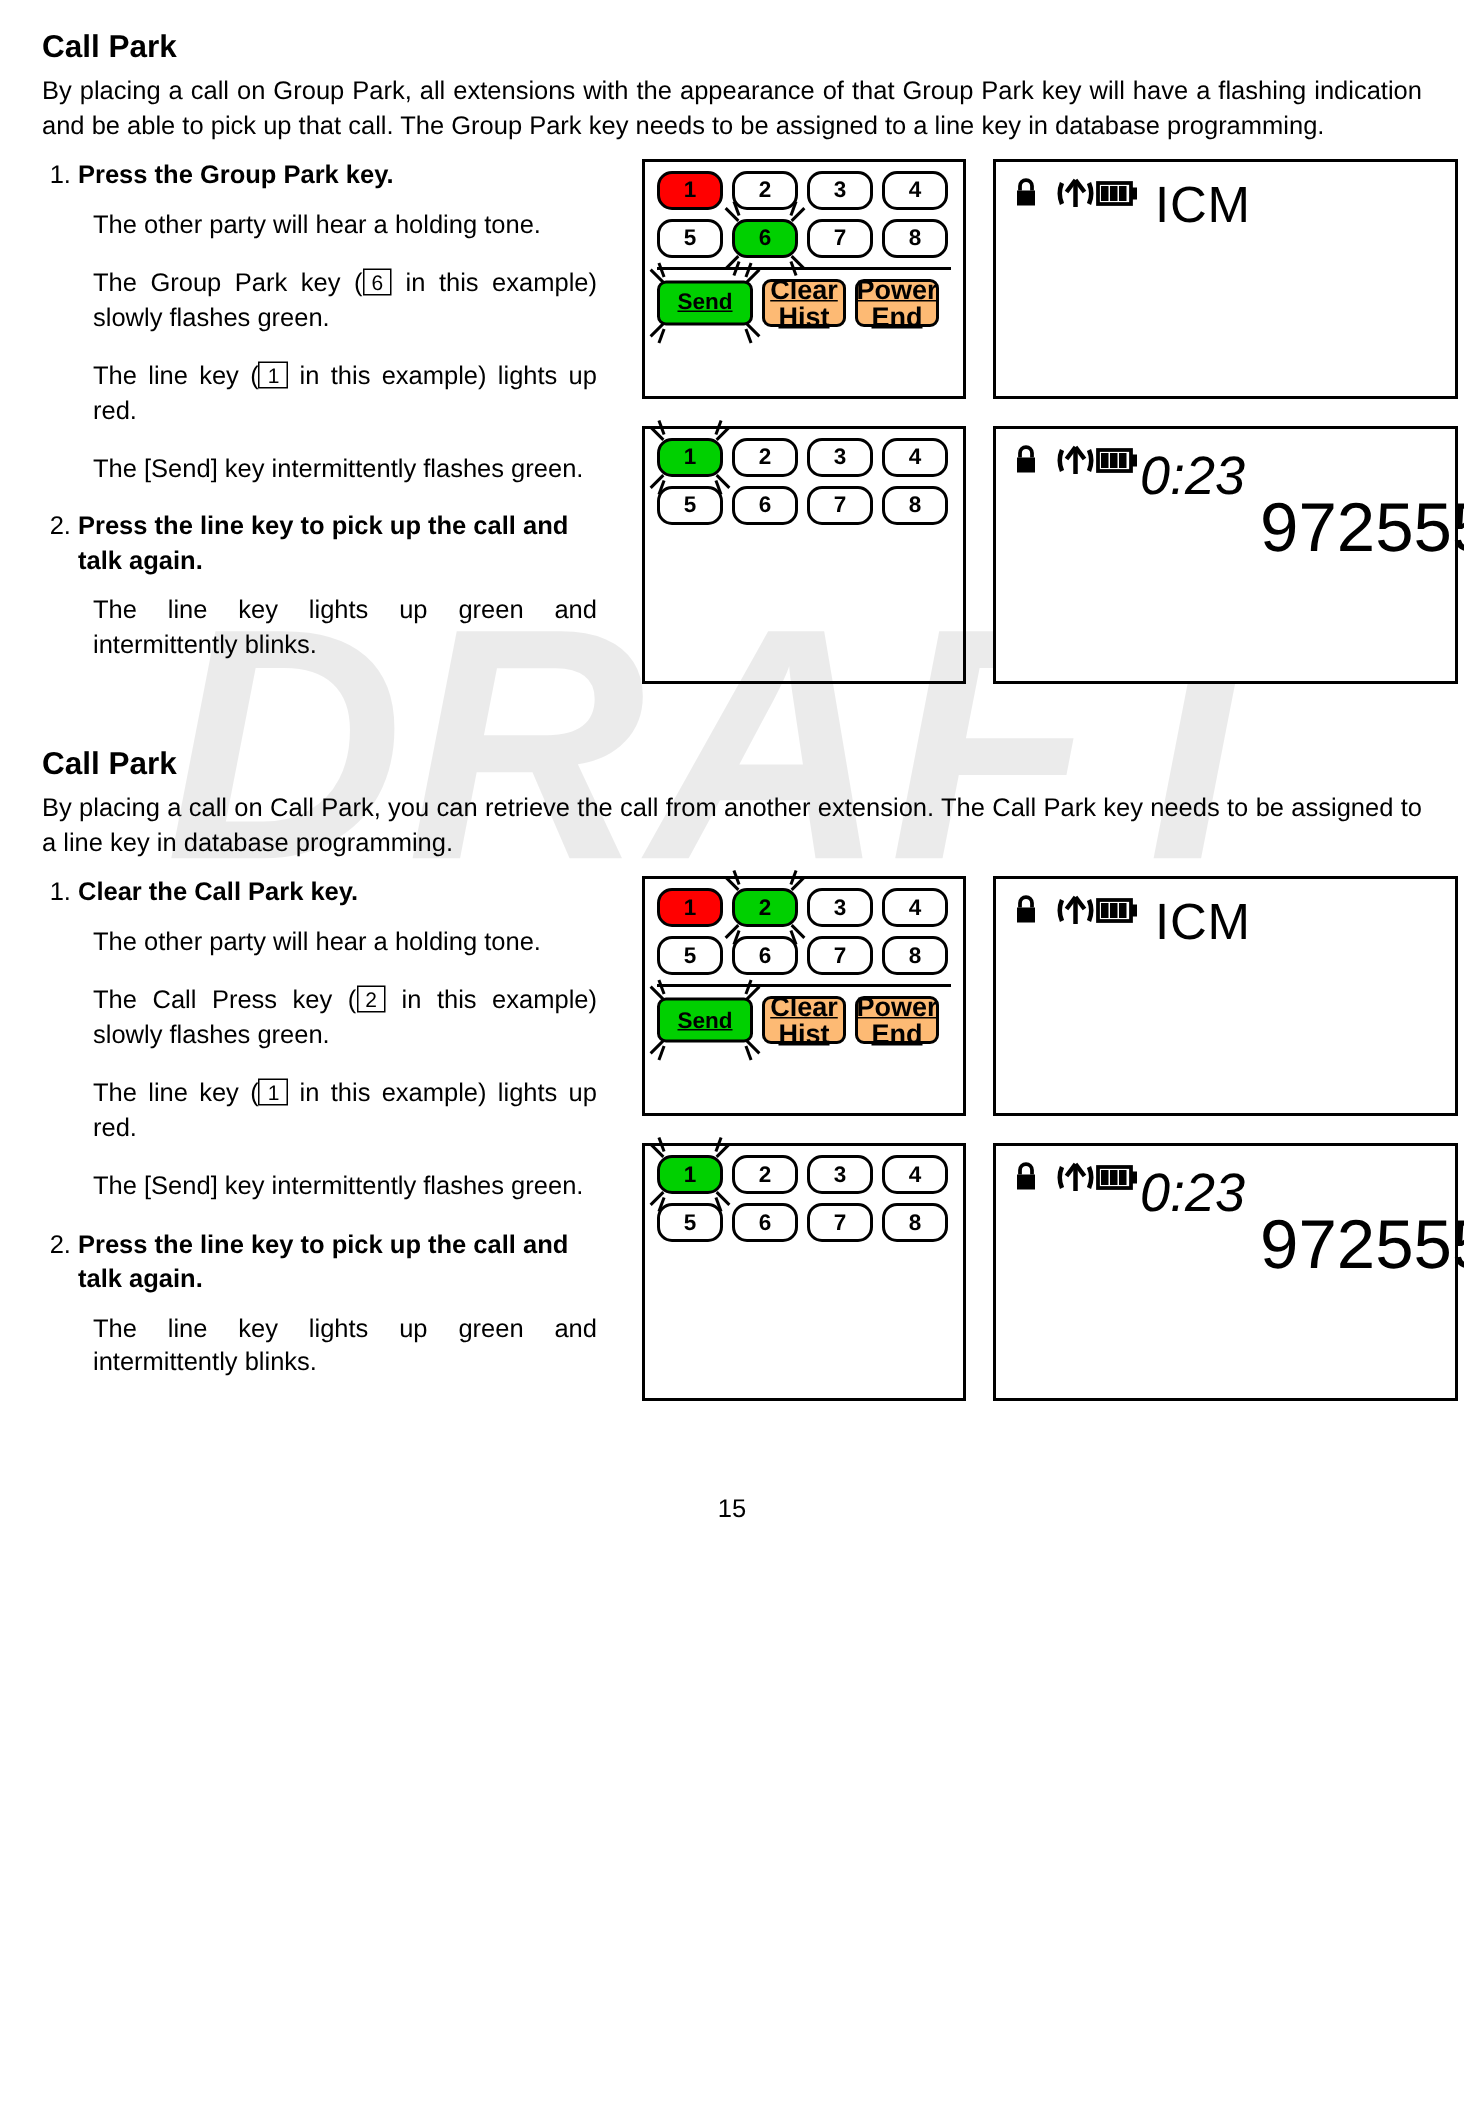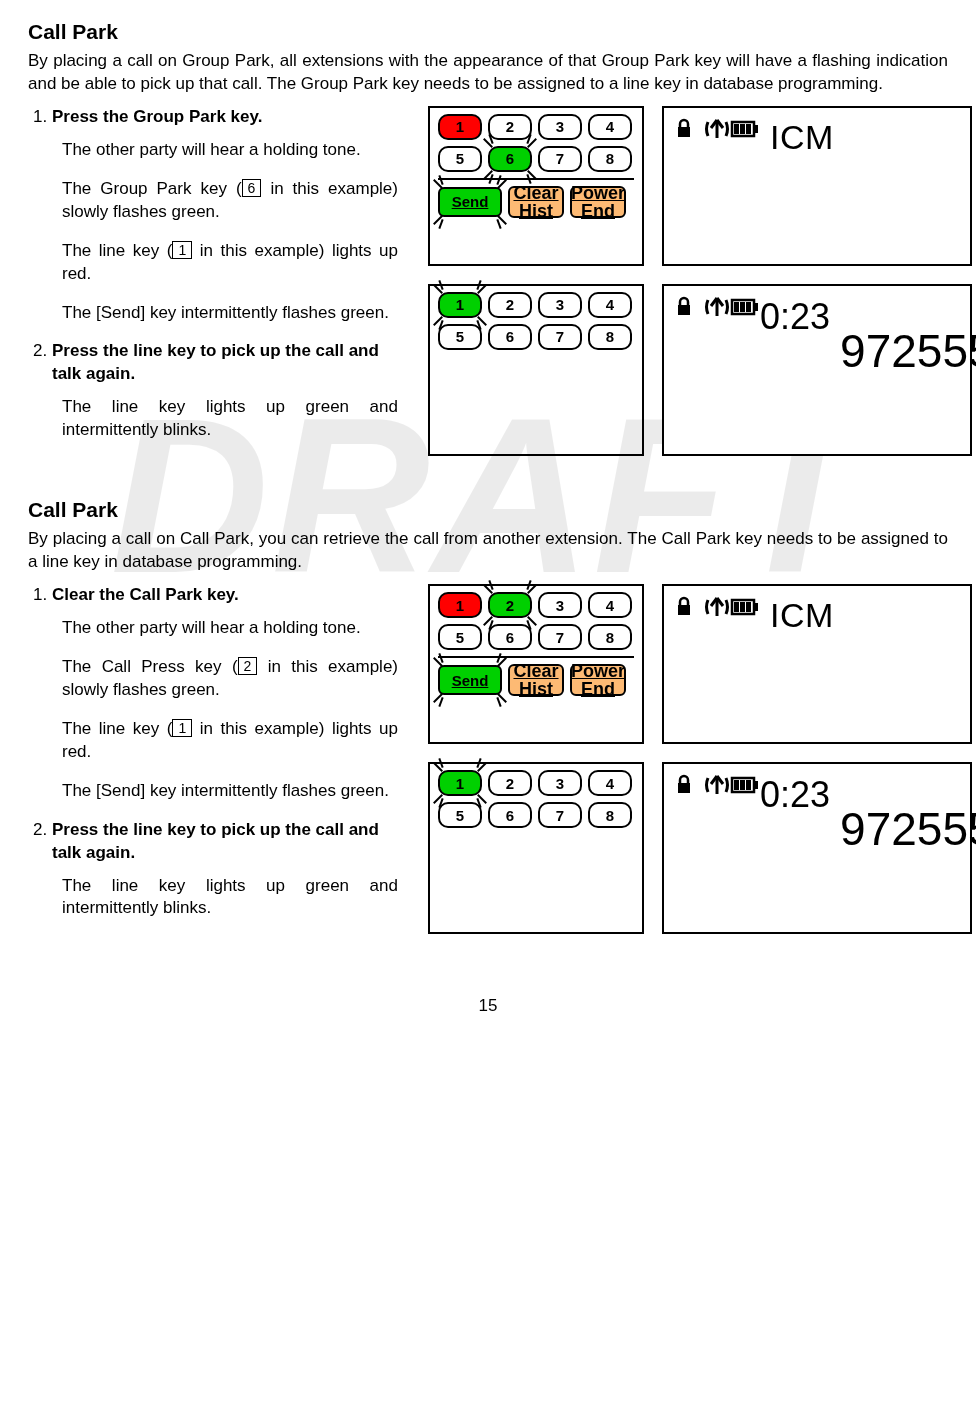--- a/index.html
+++ b/index.html
@@ -190,20 +190,21 @@
     letter-spacing: 0.5px;
     margin-top: 2px;
     margin-left: 10px;
   }
   .screen-timer {
     font-size: 36px;
     text-align: right;
     margin-top: 2px;
     padding-right: 10px;
     font-family: Arial, sans-serif;
+    font-style: italic;
   }
   .screen-number {
     font-size: 46px;
     text-align: center;
     margin-top: 30px;
     padding-right: 10px;
     font-family: Arial, sans-serif;
   }
   .page-num {
     text-align: center;

